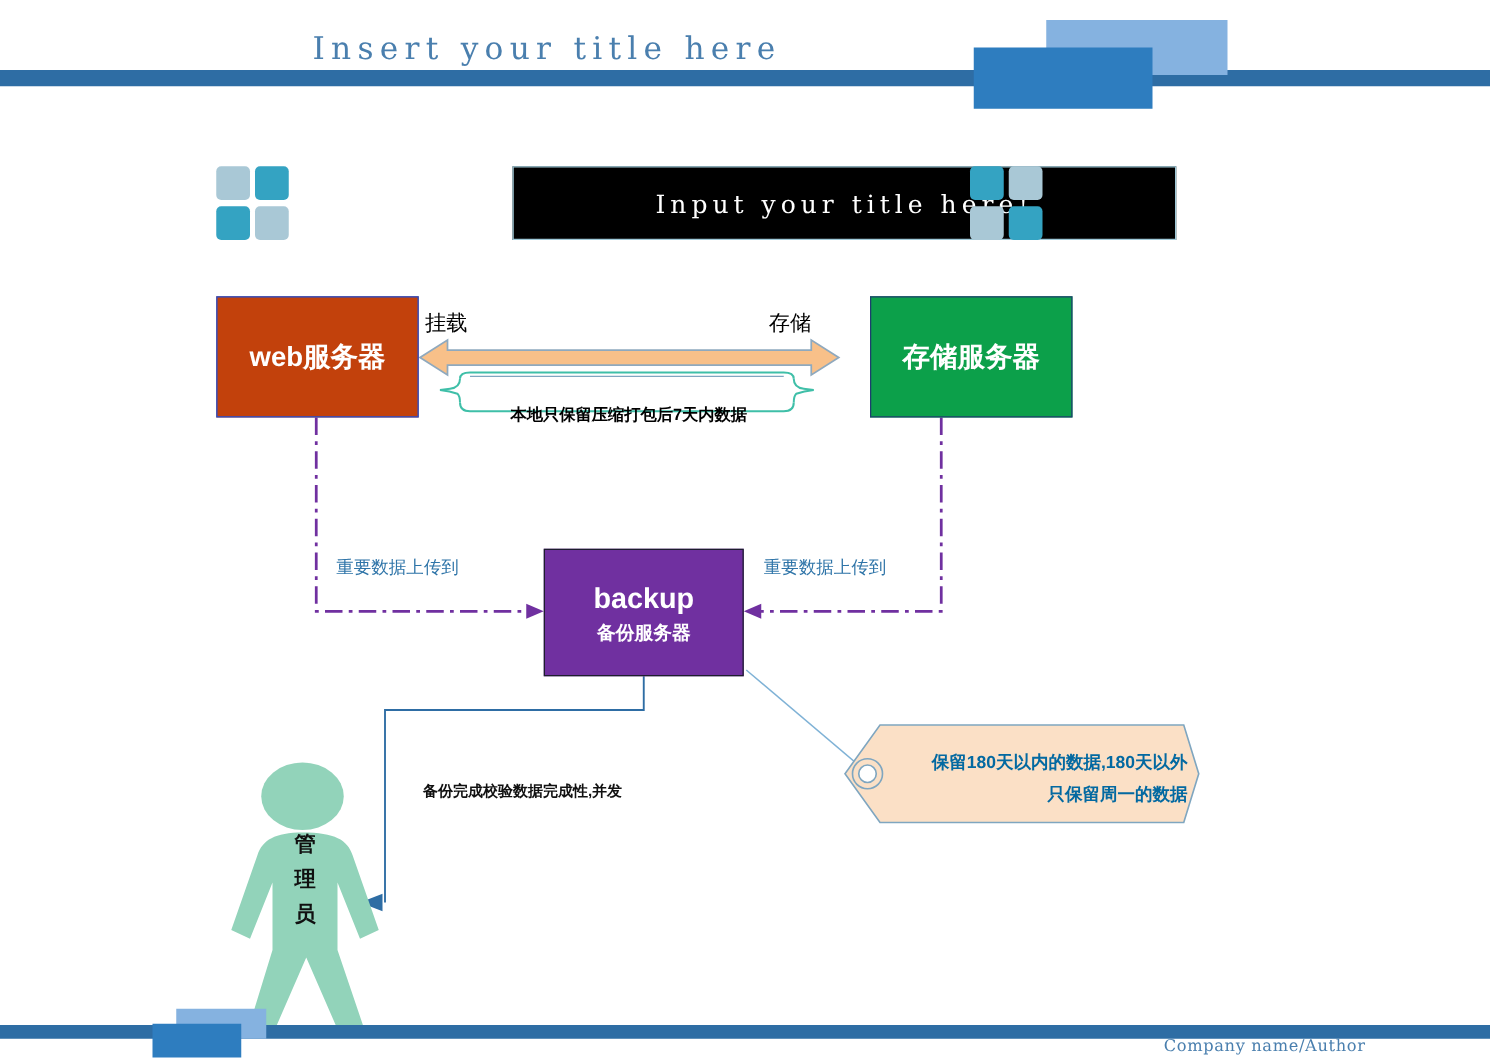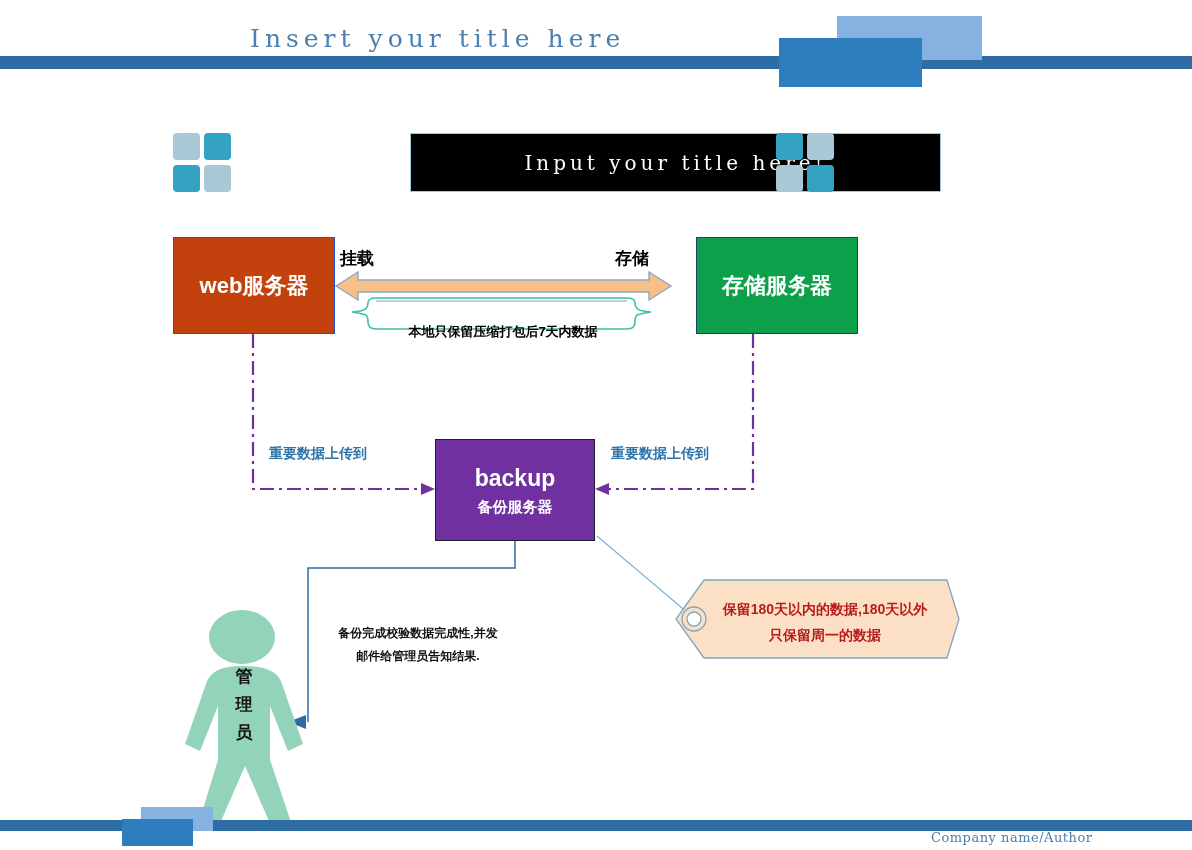--- a/index.html
+++ b/index.html
@@ -129,21 +129,21 @@
     background: #7030A0;
     border: 1px solid #1d1d2e;
     font-size: 22px;
     line-height: 1.45;
   }
   .node-backup .l1 { font-size: 23px; }
   .node-backup .l2 { font-size: 15px; }
 
   
   .lbl {
-    font-weight: bold;
+    font-weight: normal;
     white-space: nowrap;
   }
   .lbl-mount   { left: 340px; top: 247px; font-size: 17px; color: #000000; }
   .lbl-store   { left: 615px; top: 247px; font-size: 17px; color: #000000; }
   .lbl-upload-l{ left: 269px; top: 445px; font-size: 14px; color: #2E74A8; }
   .lbl-upload-r{ left: 611px; top: 445px; font-size: 14px; color: #2E74A8; }
 
   .note-admin {
     left: 318px; top: 622px;
     width: 200px;
@@ -163,24 +163,24 @@
     font-weight: bold;
     color: #000000;
     white-space: nowrap;
     margin-top: 20px;
   }
 
   
   .tag-text {
     left: 700px; top: 597px;
     width: 250px;
-    text-align: center;
+    text-align: right;
     font-size: 14px;
     font-weight: bold;
-    color: #b91c1c;
+    color: #0369a1;
     line-height: 1.85;
   }
 
   
   .admin-label {
     left: 227px; top: 662px;
     width: 34px;
     text-align: center;
     font-family: "DejaVu Serif", serif;
     font-weight: bold;
@@ -307,21 +307,20 @@
 
   <div class="abs brace-text">本地只保留压缩打包后7天内数据</div>
 
   <div class="abs tag-text">
     <div>保留180天以内的数据,180天以外</div>
     <div>只保留周一的数据</div>
   </div>
 
   <div class="abs note-admin">
     <div>备份完成校验数据完成性,并发</div>
-    <div>邮件给管理员告知结果.</div>
   </div>
 
   <div class="abs admin-label">
     <div>管</div>
     <div>理</div>
     <div>员</div>
   </div>
 
   <div class="abs bar-bottom"></div>
   <div class="abs deco-bot-light"></div>

